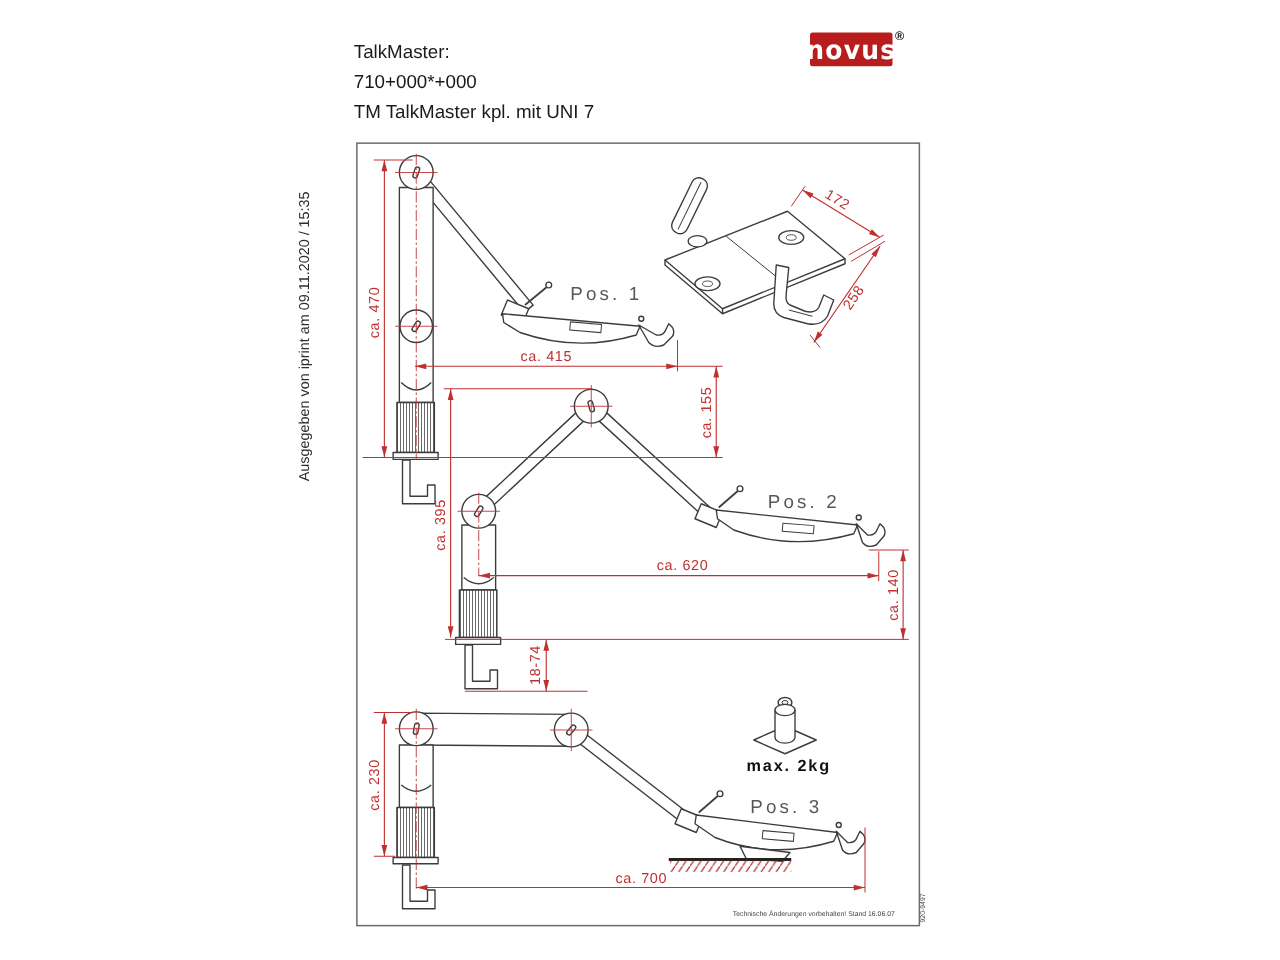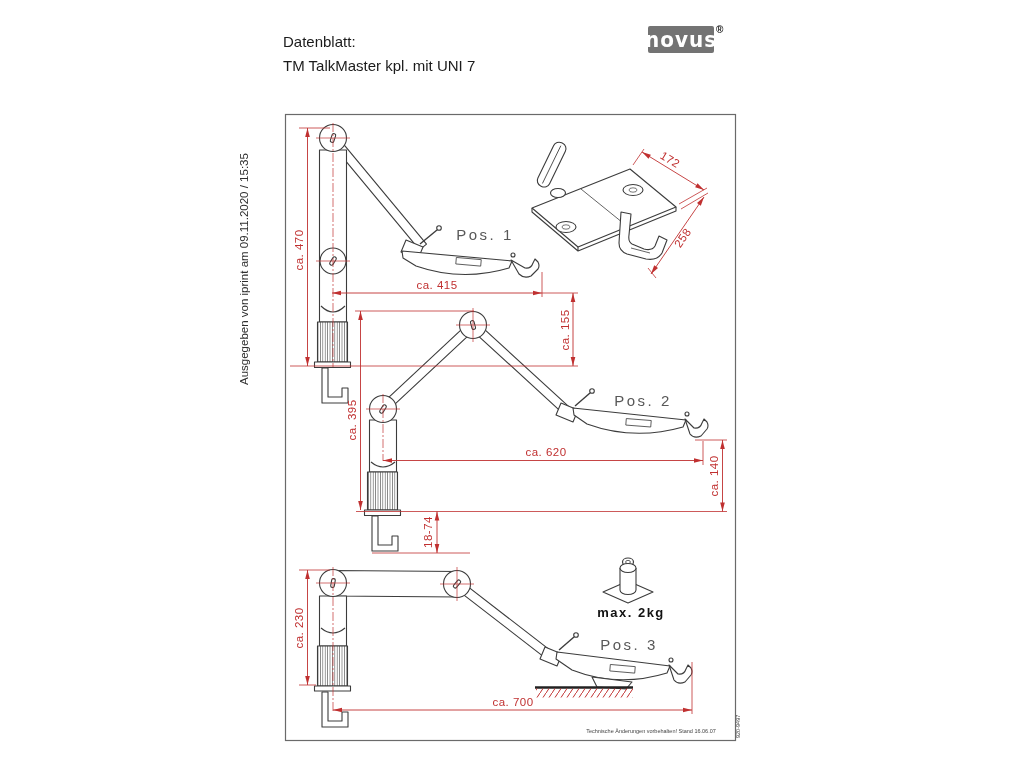--- a/index.html
+++ b/index.html
@@ -1,39 +1,40 @@
 <!DOCTYPE html>
 <html><head>
 <meta charset="utf-8">
 <style>
   html,body{margin:0;padding:0;background:#ffffff;}
   .page{position:relative;width:1024px;height:768px;background:#ffffff;overflow:hidden;
         font-family:"Liberation Sans",sans-serif;}
   .title-block{position:absolute;left:283px;top:30px;color:#1b1b1b;font-size:15px;line-height:24px;}
   .title-block div{white-space:nowrap;}
-  .logo{position:absolute;left:648px;top:26px;width:66px;height:27px;background:#737373;
+  .logo{position:absolute;left:648px;top:26px;width:66px;height:27px;background:#b91c1c;
         border-radius:2px;display:flex;align-items:center;justify-content:center;text-align:right;}
   .logo-text{color:#ffffff;font-weight:bold;font-size:20px;letter-spacing:1px;
              font-family:"DejaVu Sans",sans-serif;transform:scaleY(1.05);}
   .reg-mark{position:absolute;left:716px;top:24px;font-size:10px;color:#101010;font-weight:bold;}
   .side-note{position:absolute;left:238px;top:385px;transform:rotate(-90deg);
              transform-origin:0 0;white-space:nowrap;font-size:11.5px;color:#2e2e2e;}
   svg text{font-family:"Liberation Sans",sans-serif;}
   .dim-t{font-size:11.5px;fill:#c03030;letter-spacing:.5px;}
   .pos-t{font-size:15px;fill:#585858;letter-spacing:2.5px;}
   .load-t{font-size:13px;fill:#111;font-weight:bold;letter-spacing:1.5px;}
   .tiny-t{font-size:5.5px;fill:#444;}
 </style>
 </head>
 <body>
 
 <div class="page">
 
   <div class="title-block">
-    <div>Datenblatt:</div>
+    <div>TalkMaster:</div>
+    <div>710+000*+000</div>
     <div>TM TalkMaster kpl. mit UNI 7</div>
   </div>
 
   <div class="logo">
     <span class="logo-text">novus</span>
   </div>
   <span class="reg-mark">®</span>
 
   <div class="side-note">Ausgegeben von iprint am 09.11.2020 / 15:35</div>
 

